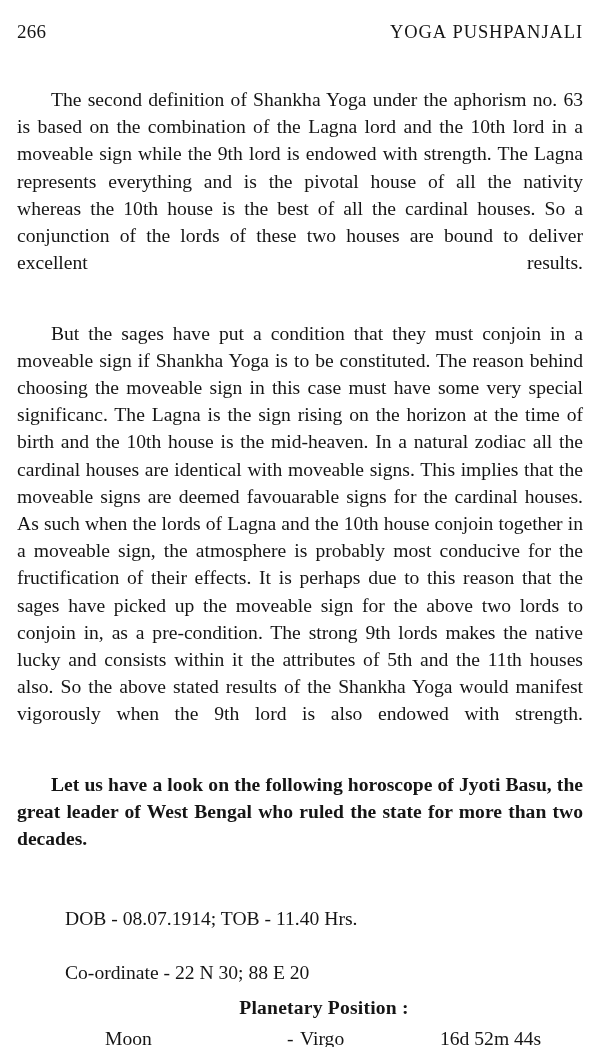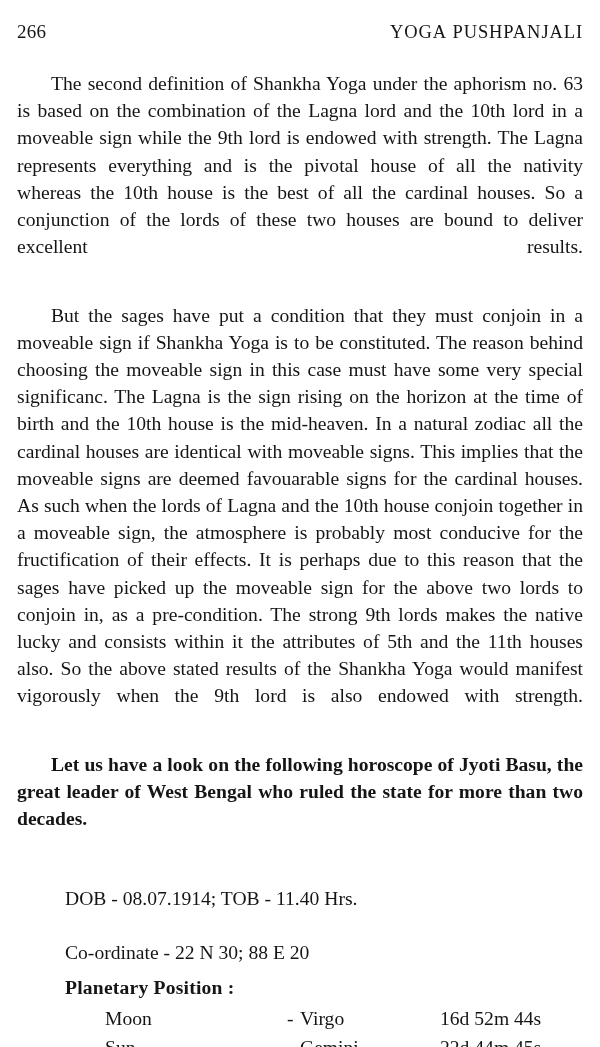--- a/index.html
+++ b/index.html
@@ -48,21 +48,21 @@
 
   
   .body-col {
     position: absolute;
     top: 70px;
     left: 17px;
     width: 566px;
   }
 
   p.para {
-    margin: 0 0 14px 0;
+    margin: 16px 0 14px 0;
     font-size: 19.6px;
     line-height: 27.2px;
     text-align: justify;
     text-justify: inter-word;
     text-indent: 34px;
     hyphens: none;
     -webkit-hyphens: none;
   }
 
   p.para.tight {
@@ -94,20 +94,21 @@
   .planetary {
     margin-top: 5px;
   }
 
   .planetary-heading {
     font-size: 19.6px;
     line-height: 30px;
     font-weight: bold;
     padding-left: 48px;
     letter-spacing: 0.2px;
+    text-align: center;
   }
 
   .planet-table {
     border-collapse: collapse;
     margin-left: 88px;
     margin-top: 1px;
   }
 
   .planet-table td {
     font-size: 19.6px;

